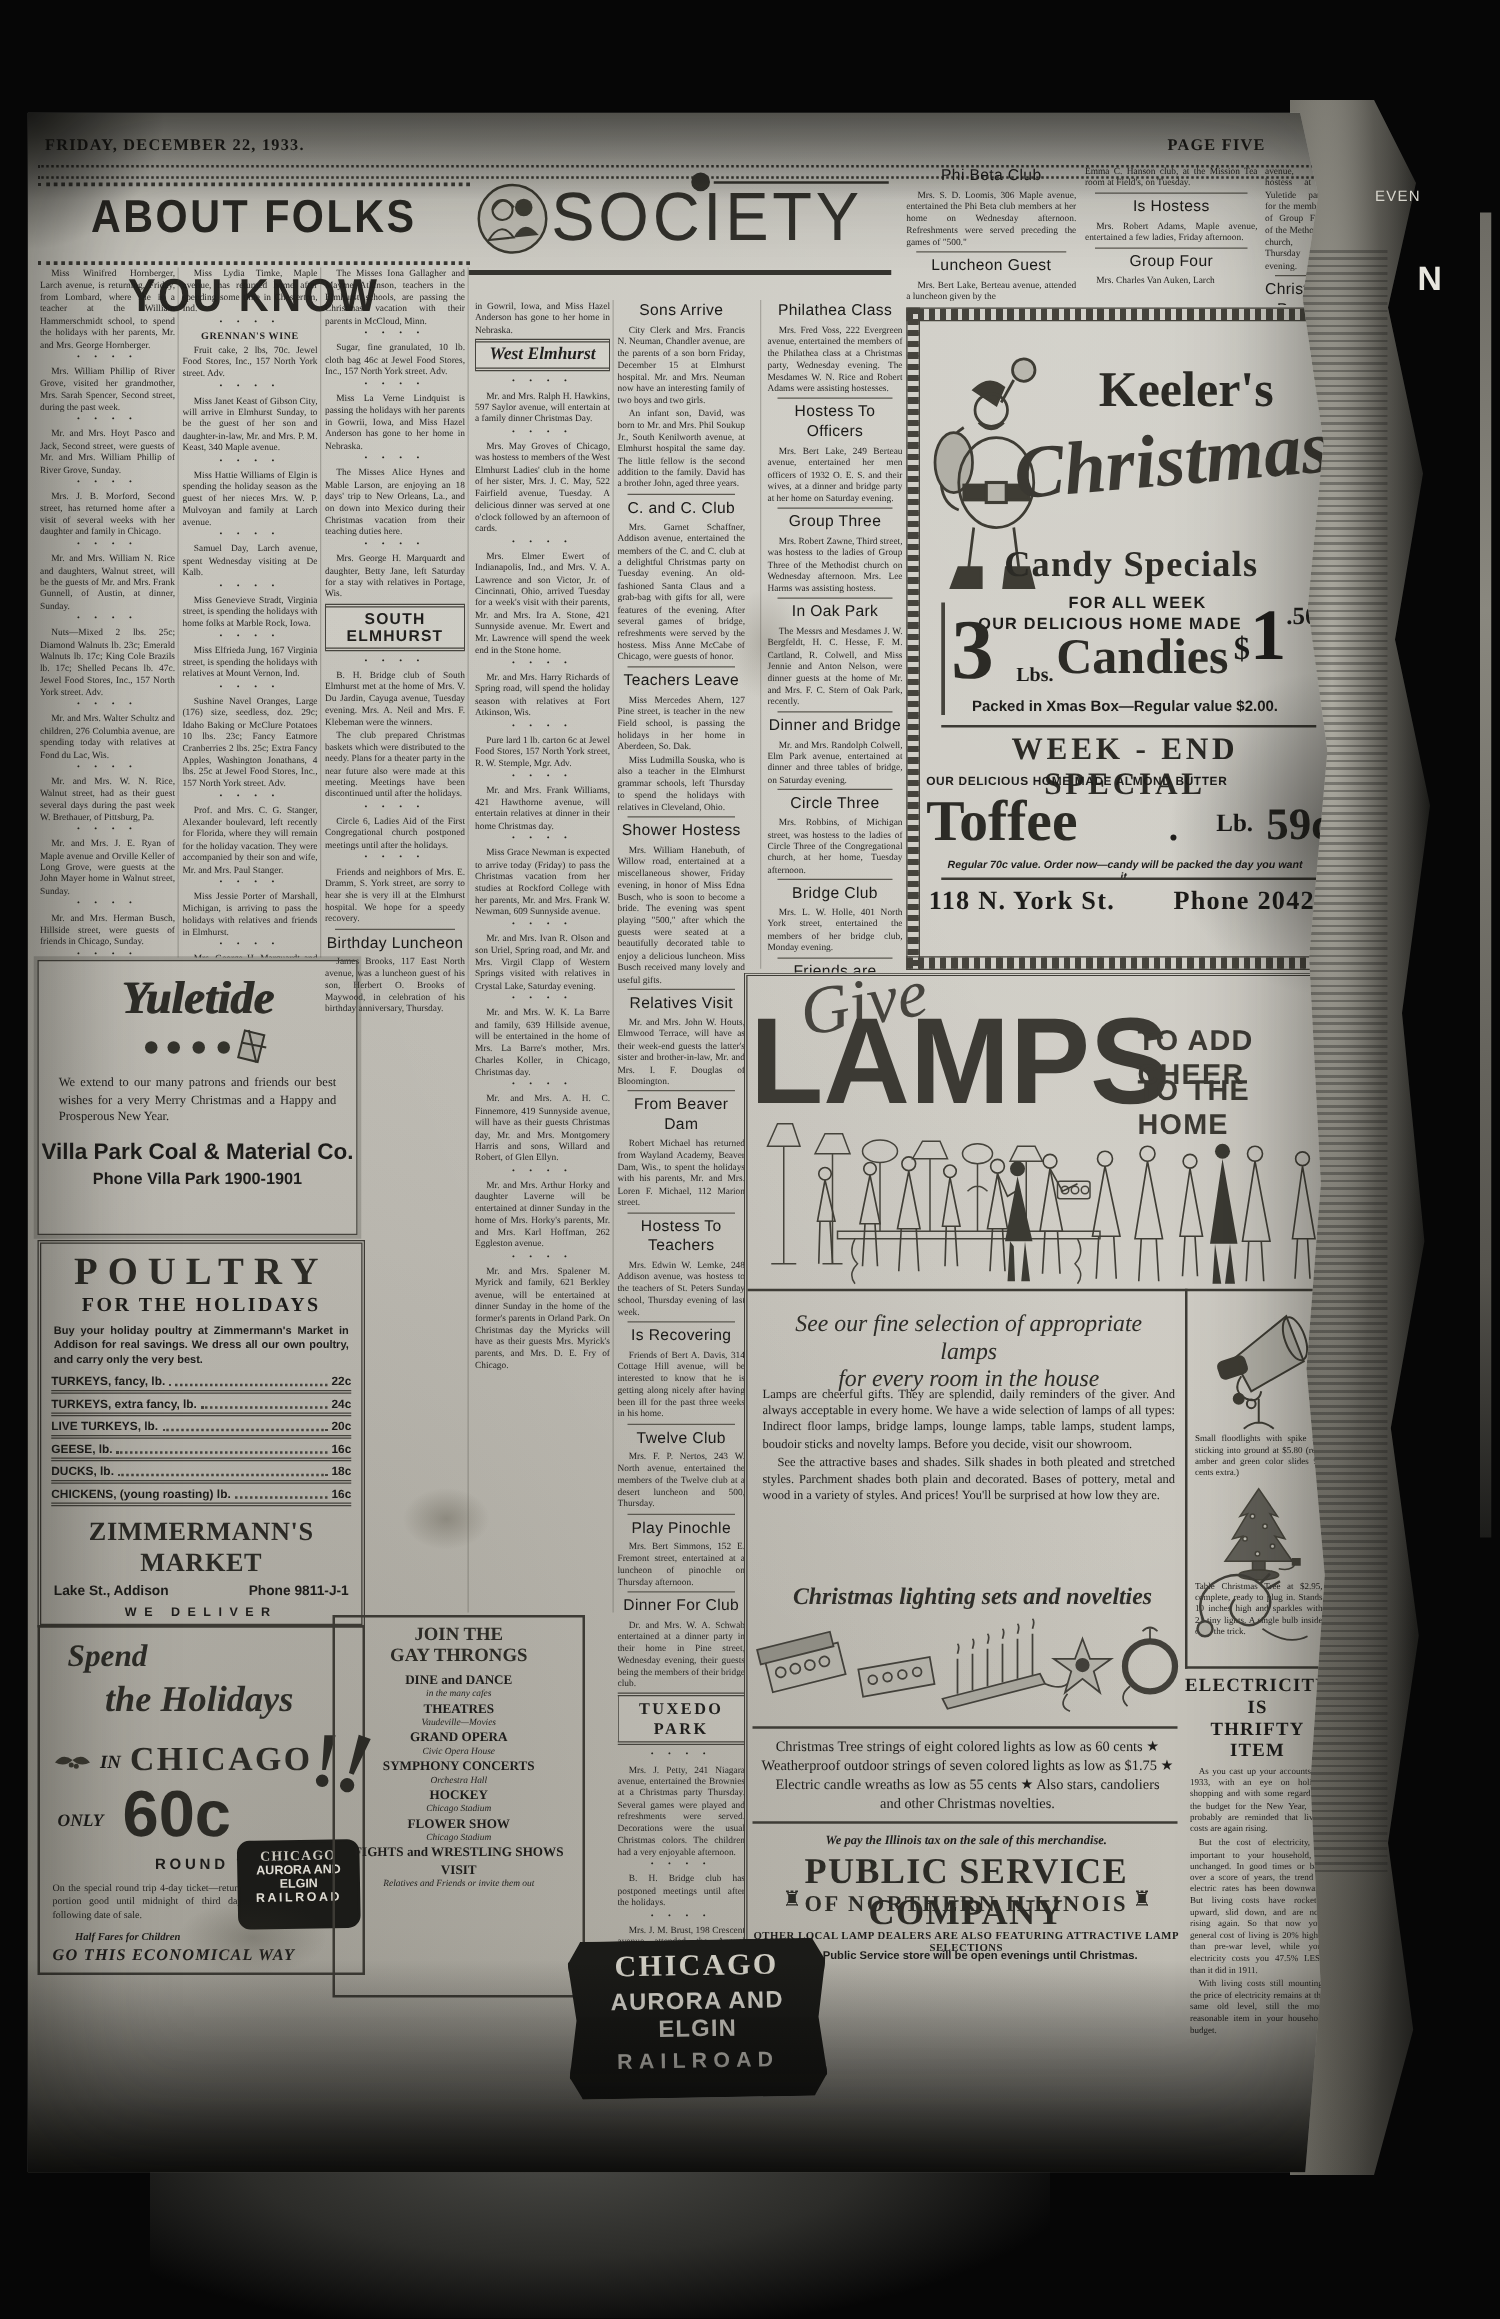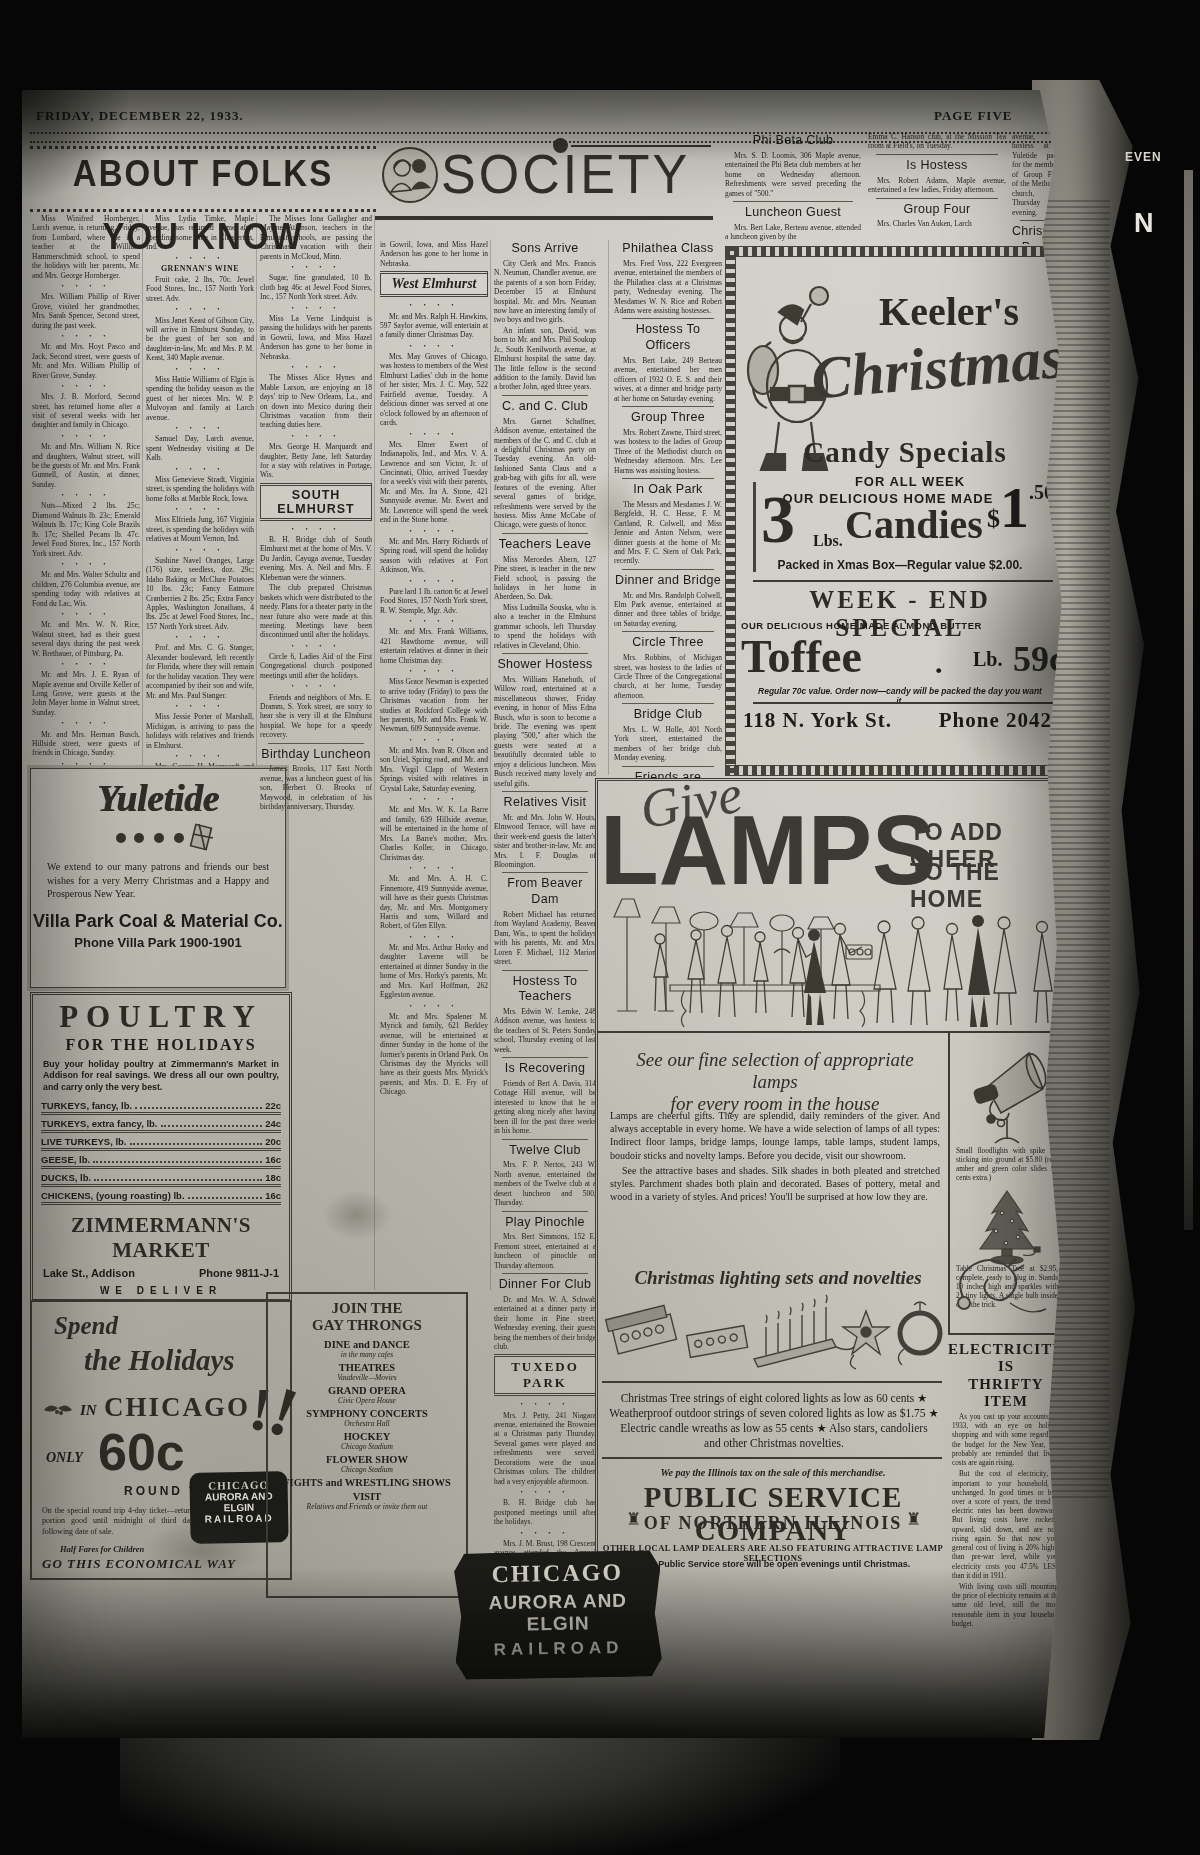--- a/index.html
+++ b/index.html
@@ -11,21 +11,21 @@
   .torn-strip{position:absolute;left:1032px;top:80px;width:112px;height:1660px;z-index:1;
     background:
       radial-gradient(ellipse at 30% 28%,rgba(190,188,178,.85) 0%,rgba(120,118,110,.5) 40%,rgba(40,40,38,0) 75%),
       linear-gradient(90deg,#6e6c64 0%,#55534c 30%,#33322e 70%,#141412 100%);
     clip-path:polygon(0 0,60% 0,90% 4%,70% 10%,95% 18%,75% 26%,100% 34%,80% 44%,96% 55%,72% 64%,92% 74%,70% 84%,88% 93%,60% 100%,0 100%);}
   .torn-strip .scratch{position:absolute;left:8px;top:120px;width:70px;height:1300px;
     background:repeating-linear-gradient(180deg,rgba(30,30,28,.35) 0 2px,rgba(0,0,0,0) 2px 6px);}
   .edge-sliver{position:absolute;left:1184px;top:170px;width:9px;height:1060px;z-index:1;
     background:linear-gradient(180deg,#6d6b64,#8a887f 30%,#55534d 80%,#1c1c1a);}
   .frag{position:absolute;z-index:2;color:#d8d6cd;font-family:"Liberation Sans",sans-serif;}
-  .frag-even{left:1100px;top:150px;font-size:12px;font-weight:bold;letter-spacing:1px;margin-left:25px;}
+  .frag-even{left:1100px;top:150px;font-size:12px;font-weight:normal;letter-spacing:1px;}
   .frag-n{left:1134px;top:208px;font-size:27px;font-weight:bold;color:#e8e6de;}
   
   .page{position:absolute;left:22px;top:90px;width:1043px;height:1648px;z-index:3;
     background:
       radial-gradient(ellipse at 80% 10%,rgba(255,255,252,.20),rgba(0,0,0,0) 55%),
       radial-gradient(ellipse at 20% 90%,rgba(60,58,50,.25),rgba(0,0,0,0) 60%),
       linear-gradient(180deg,#b8b6ae 0%,#c9c7bf 8%,#ccc9c1 55%,#c2bfb6 88%,#a8a69d 100%);
     clip-path:polygon(0 0,97.6% 0,99% 4%,97.8% 9%,99.4% 16%,98.2% 24%,99.7% 31%,98.3% 41%,99.2% 52%,98.1% 61%,99.5% 71%,98.4% 81%,99.2% 91%,98% 100%,0 100%);
     color:#1d1c1a;}
   .page-shade{position:absolute;inset:0;z-index:40;pointer-events:none;

